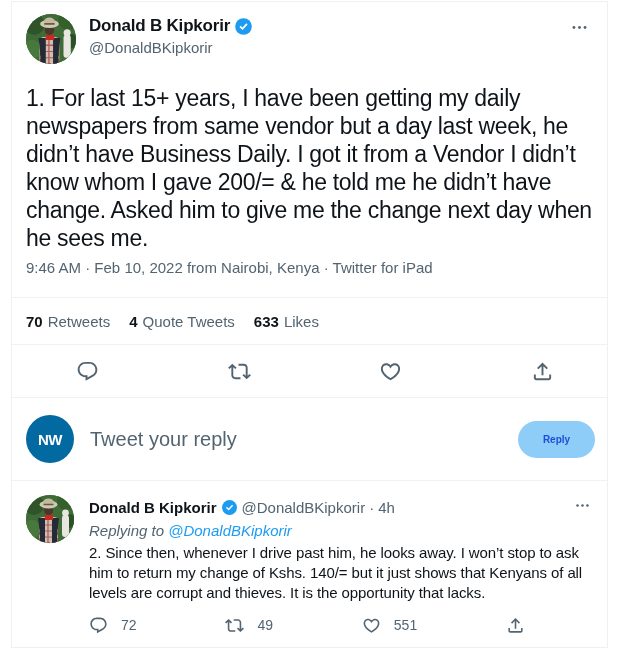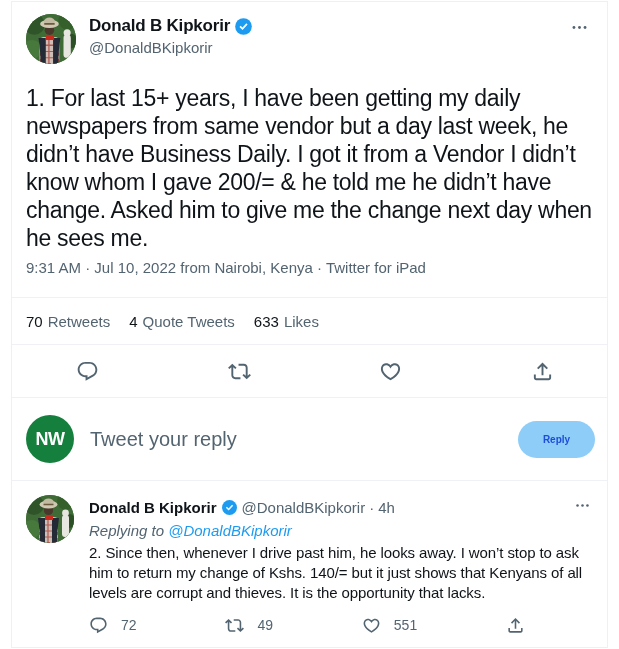--- a/index.html
+++ b/index.html
@@ -38,36 +38,36 @@
     letter-spacing: -0.3px;
   }
   .m-time { margin: 6px 14px 0 14px; font-size: 15px; color: #536471; line-height: 20px; }
 
   .divider { height: 1px; background: #eff1f4; margin-top: 0; }
   .d1 { margin-top: 19px; }
 
   
   .stats { display: flex; gap: 19px; padding: 15px 14px 14px 14px; font-size: 15px; }
   .stat { display: flex; gap: 5px; align-items: baseline; }
-  .stat b { font-weight: normal; color: #0f1419; }
+  .stat b { font-weight: bold; color: #0f1419; }
   .stat span { color: #536471; }
 
   
   .m-actions {
     height: 52px; display: flex; align-items: center; justify-content: space-between;
     padding-left: 64px; padding-right: 53px;
   }
   .icon-btn { display: inline-flex; align-items: center; justify-content: center; cursor: pointer; }
   .icon-btn svg { display: block; }
 
   
   .composer { height: 82px; display: flex; align-items: center; padding-left: 14px; padding-right: 12px; }
   .nw-avatar {
-    width: 48px; height: 48px; border-radius: 50%; background: #15803d;
-    color: #fff; font-weight: bold; font-size: 18px; letter-spacing: -0.5px;
+    width: 48px; height: 48px; border-radius: 50%; background: #0369a1;
+    color: #fff; font-weight: bold; font-size: 15px; letter-spacing: -0.5px;
     display: flex; align-items: center; justify-content: center; flex: 0 0 48px;
   }
   .composer-input { flex: 1; margin-left: 16px; font-size: 20px; color: #536471; cursor: text; }
   .reply-btn {
     width: 77px; height: 37px; border: none; border-radius: 19px;
     background: #8ecdf8; color: #1d4ed8; font-weight: bold; font-size: 10px;
     font-family: "Liberation Sans", sans-serif; cursor: default;
   }
 
   
@@ -150,21 +150,21 @@
       </div>
       <div class="more">
         <svg width="19" height="19" viewBox="0 0 24 24" fill="#536471">
             <use href="#ic-more"></use>
           </svg>
       </div>
     </div>
 
     <div class="m-text">1. For last 15+ years, I have been getting my daily newspapers from same vendor but a day last week, he didn’t have Business Daily. I got it from a Vendor I didn’t know whom I gave 200/= &amp; he told me he didn’t have change. Asked him to give me the change next day when he sees me.</div>
 
-    <div class="m-time">9:31 AM · Jul 10, 2022 from Nairobi, Kenya · Twitter for iPad</div>
+    <div class="m-time">9:46 AM · Feb 10, 2022 from Nairobi, Kenya · Twitter for iPad</div>
 
     <div class="divider d1"></div>
 
     <div class="stats">
       <div class="stat">
         <b>70</b>
         <span>Retweets</span>
       </div>
       <div class="stat">
         <b>4</b>

